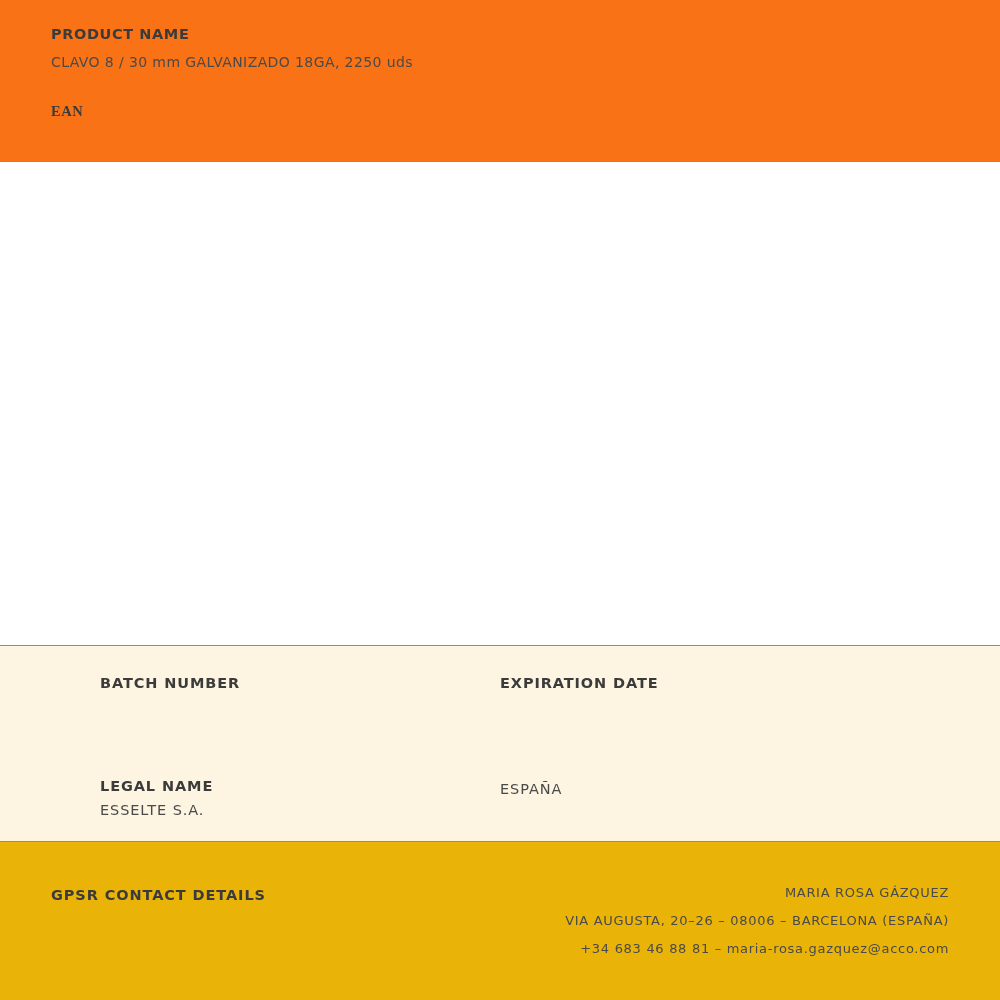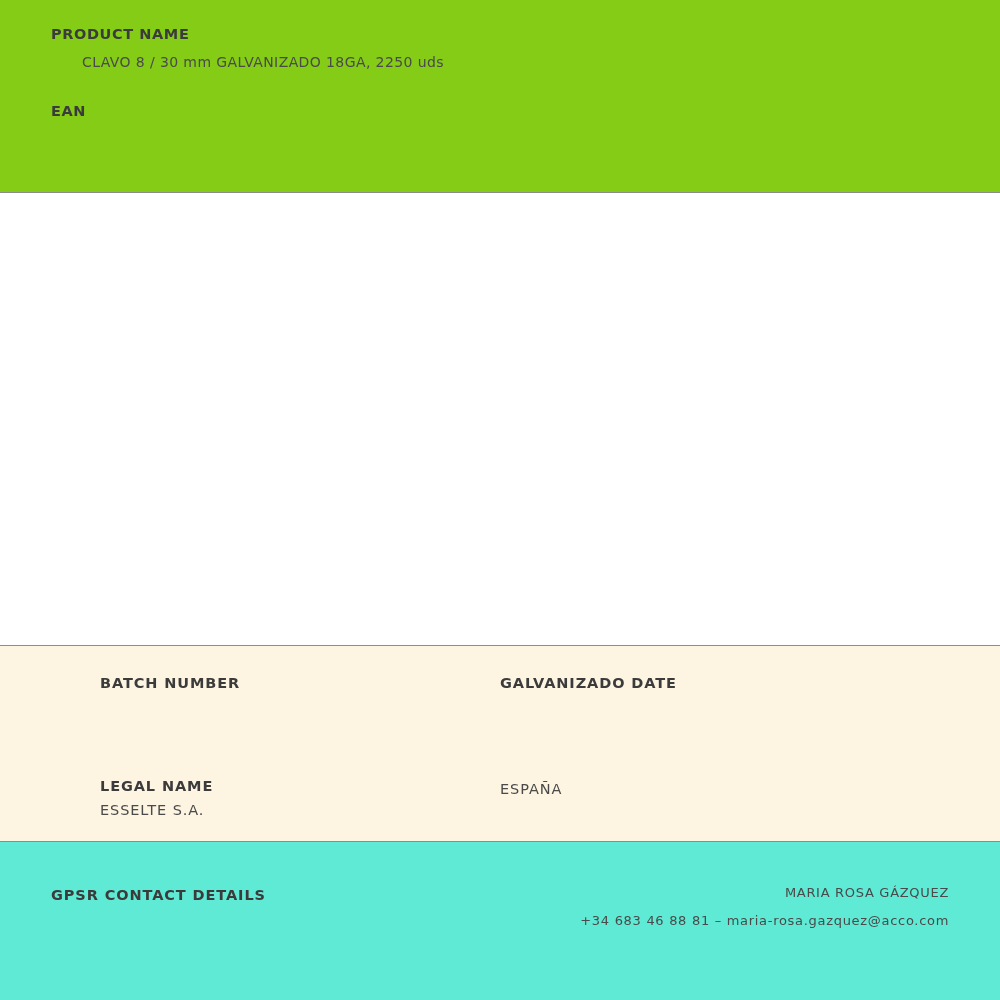--- a/index.html
+++ b/index.html
@@ -17,46 +17,46 @@
   .page {
     position: relative;
     width: 1000px;
     height: 1000px;
     display: flex;
     flex-direction: column;
   }
 
   
   .product-block {
-    background: #84cc16;
+    background: #f97316;
     padding: 24px 0 0 0;
-    height: 193px;
+    height: 162px;
     box-sizing: border-box;
     border-bottom: 1px solid #8c8c8c;
   }
   .field {
     padding-left: 51px;
   }
   .field + .field {
     margin-top: 28px;
+    font-family: Liberation Serif, serif;
   }
   .field-label {
     font-size: 14.5px;
     font-weight: bold;
     letter-spacing: 0.6px;
     color: #3b3b3b;
     line-height: 1.5;
   }
   .field-value {
     font-size: 14px;
     letter-spacing: 0.4px;
     color: #4a4a4a;
     line-height: 1.6;
     margin-top: 5px;
-    margin-left: 31px;
   }
 
   
   .blank-area {
     flex: 1 1 auto;
     background: #ffffff;
     border-bottom: 1px solid #8c8c8c;
   }
 
   
@@ -92,21 +92,21 @@
     font-size: 14.5px;
     letter-spacing: 0.9px;
     color: #4a4a4a;
     line-height: 1.4;
     margin-top: 3px;
     min-height: 18px;
   }
 
   
   .gpsr-block {
-    background: #5eead4;
+    background: #eab308;
     height: 158px;
     box-sizing: border-box;
     position: relative;
     padding-top: 37px;
   }
   .gpsr-title {
     position: absolute;
     left: 51px;
     top: 45px;
     font-size: 14.5px;
@@ -143,37 +143,38 @@
   <div class="blank-area"></div>
 
   <div class="info-block">
     <div class="info-row">
       <div class="info-cell spacer"></div>
       <div class="info-cell">
         <div class="info-label">BATCH NUMBER</div>
         <div class="info-value"></div>
       </div>
       <div class="info-cell">
-        <div class="info-label">GALVANIZADO DATE</div>
+        <div class="info-label">EXPIRATION DATE</div>
         <div class="info-value"></div>
       </div>
     </div>
     <div class="info-row second">
       <div class="info-cell spacer"></div>
       <div class="info-cell">
         <div class="info-label">LEGAL NAME</div>
         <div class="info-value">ESSELTE S.A.</div>
       </div>
       <div class="info-cell">
         <div class="info-value">ESPAÑA</div>
       </div>
     </div>
   </div>
 
   <div class="gpsr-block">
     <div class="gpsr-title">GPSR CONTACT DETAILS</div>
     <div class="gpsr-lines">
       <div class="gpsr-line">MARIA ROSA GÁZQUEZ</div>
+      <div class="gpsr-line">VIA AUGUSTA, 20–26 – 08006 – BARCELONA (ESPAÑA)</div>
       <div class="gpsr-line">+34 683 46 88 81 – maria-rosa.gazquez@acco.com</div>
     </div>
   </div>
 
 </div>
 
 </body></html>

